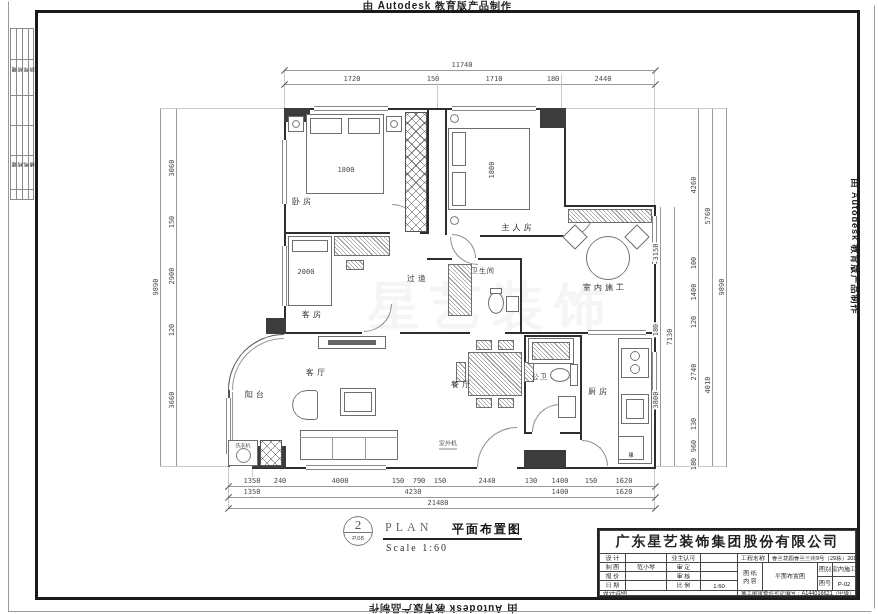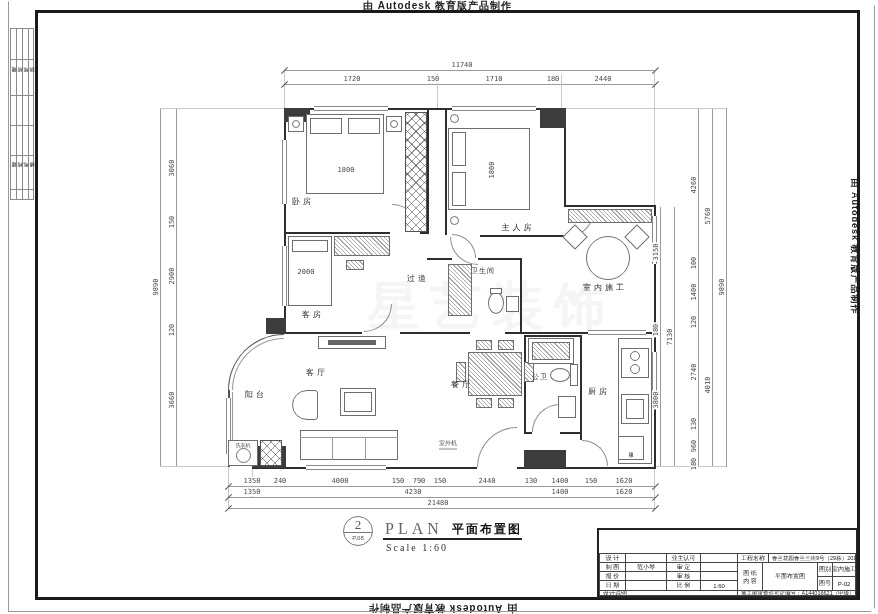--- a/index.html
+++ b/index.html
@@ -301,27 +301,28 @@
   <div class="dim" style="left:252px;top:492px;">1350</div>
   <div class="dim" style="left:413px;top:492px;">4230</div>
   <div class="dim" style="left:560px;top:492px;">1400</div>
   <div class="dim" style="left:624px;top:492px;">1620</div>
   <div class="dim" style="left:438px;top:503px;">21480</div>
 
   <div class="abs" style="left:343px;top:516px;width:30px;height:30px;border:1px solid #777;border-radius:50%;text-align:center;box-sizing:border-box;">
     <div class="serif" style="font-size:13px;line-height:15px;color:#555;border-bottom:1px solid #777;">2</div>
     <div style="font-size:6px;line-height:10px;color:#555;">P.08</div>
   </div>
-  <div class="serif abs" style="left:385px;top:520px;font-size:16px;letter-spacing:4px;color:#666;">PLAN</div>
+  <div class="serif abs" style="left:385px;top:520px;font-size:12px;letter-spacing:4px;color:#666;">PLAN</div>
   <div class="abs" style="left:452px;top:521px;font-size:12px;font-weight:bold;color:#111;letter-spacing:2px;">平面布置图</div>
   <div class="abs" style="left:383px;top:538px;width:139px;height:2px;background:#222;"></div>
   <div class="serif abs" style="left:386px;top:542px;font-size:10px;letter-spacing:2px;color:#333;">Scale 1:60</div>
 
   <div class="abs" style="left:597px;top:528px;width:261px;height:70px;border:2px solid #222;box-sizing:border-box;">
 
+    <div class="tb-cell" style="left:0;top:0;width:257px;height:24px;font-size:14px;font-weight:bold;letter-spacing:2px;">广东星艺装饰集团股份有限公司</div>
 
     <div class="tb-cell" style="left:0;top:23px;width:27px;height:10px;">设 计</div>
     <div class="tb-cell" style="left:26px;top:23px;width:42px;height:10px;"></div>
     <div class="tb-cell" style="left:67px;top:23px;width:35px;height:10px;">业主认可</div>
     <div class="tb-cell" style="left:101px;top:23px;width:38px;height:10px;"></div>
     <div class="tb-cell" style="left:0;top:32px;width:27px;height:10px;">制 图</div>
     <div class="tb-cell" style="left:26px;top:32px;width:42px;height:10px;">范小琴</div>
     <div class="tb-cell" style="left:67px;top:32px;width:35px;height:10px;">审 定</div>
     <div class="tb-cell" style="left:101px;top:32px;width:38px;height:10px;"></div>
     <div class="tb-cell" style="left:0;top:41px;width:27px;height:10px;">报 价</div>

